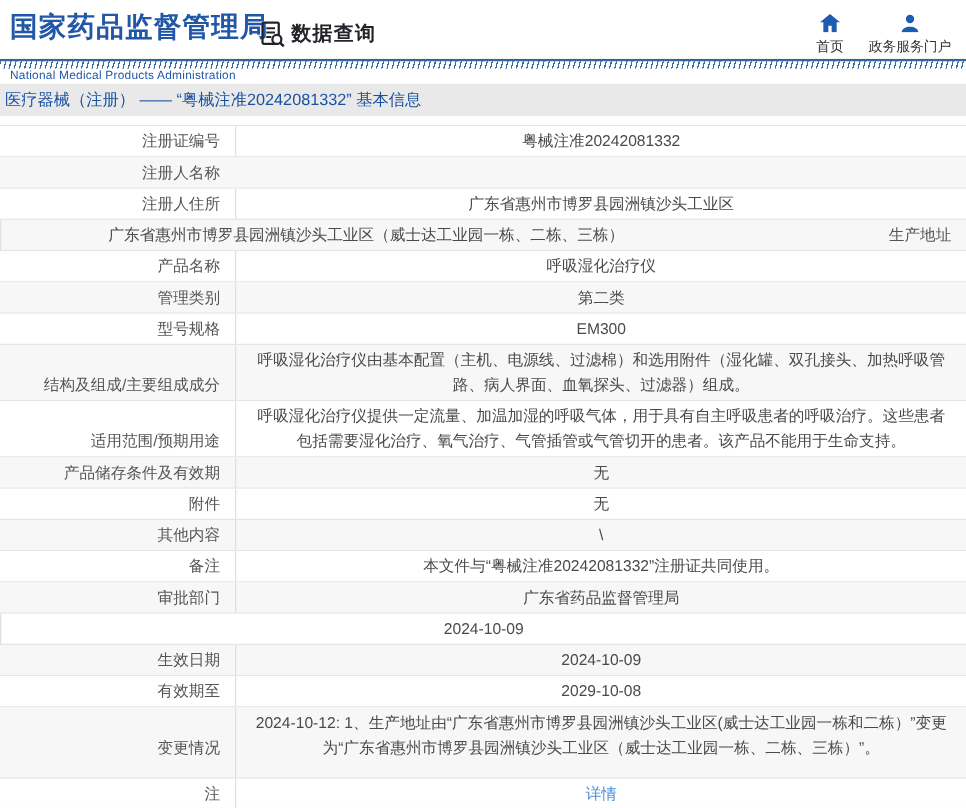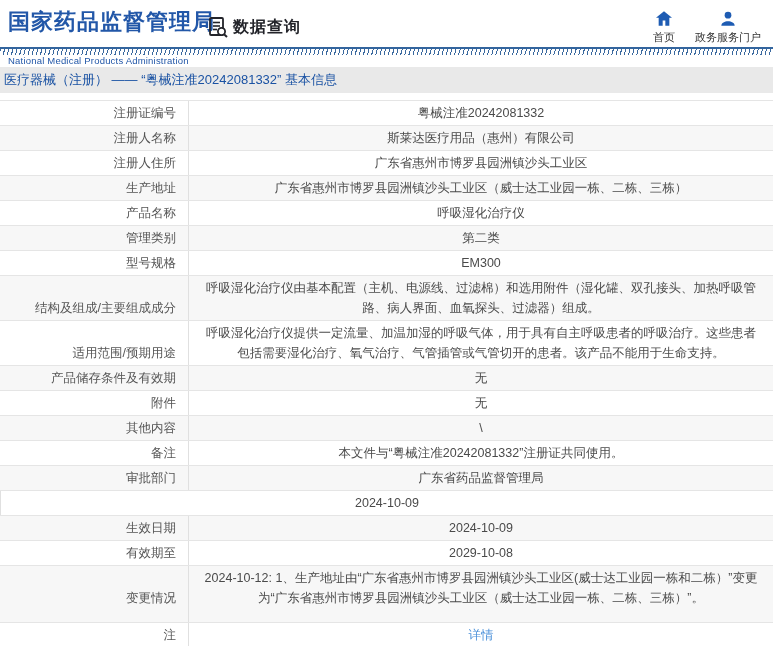--- a/index.html
+++ b/index.html
@@ -124,41 +124,38 @@
     </div>
     <div class="cell value">
       <span class="value-text">粤械注准20242081332</span>
     </div>
   </div>
 
   <div class="trow alt">
     <div class="cell label">
       <span class="label-text">注册人名称</span>
     </div>
-    <div class="cell value">
-      <span class="value-text">斯莱达医疗用品（惠州）有限公司</span>
-    </div>
   </div>
 
   <div class="trow">
     <div class="cell label">
       <span class="label-text">注册人住所</span>
     </div>
     <div class="cell value">
       <span class="value-text">广东省惠州市博罗县园洲镇沙头工业区</span>
     </div>
   </div>
 
   <div class="trow alt">
+    <div class="cell value">
+      <span class="value-text">广东省惠州市博罗县园洲镇沙头工业区（威士达工业园一栋、二栋、三栋）</span>
+    </div>
     <div class="cell label">
       <span class="label-text">生产地址</span>
     </div>
-    <div class="cell value">
-      <span class="value-text">广东省惠州市博罗县园洲镇沙头工业区（威士达工业园一栋、二栋、三栋）</span>
-    </div>
   </div>
 
   <div class="trow">
     <div class="cell label">
       <span class="label-text">产品名称</span>
     </div>
     <div class="cell value">
       <span class="value-text">呼吸湿化治疗仪</span>
     </div>
   </div>

